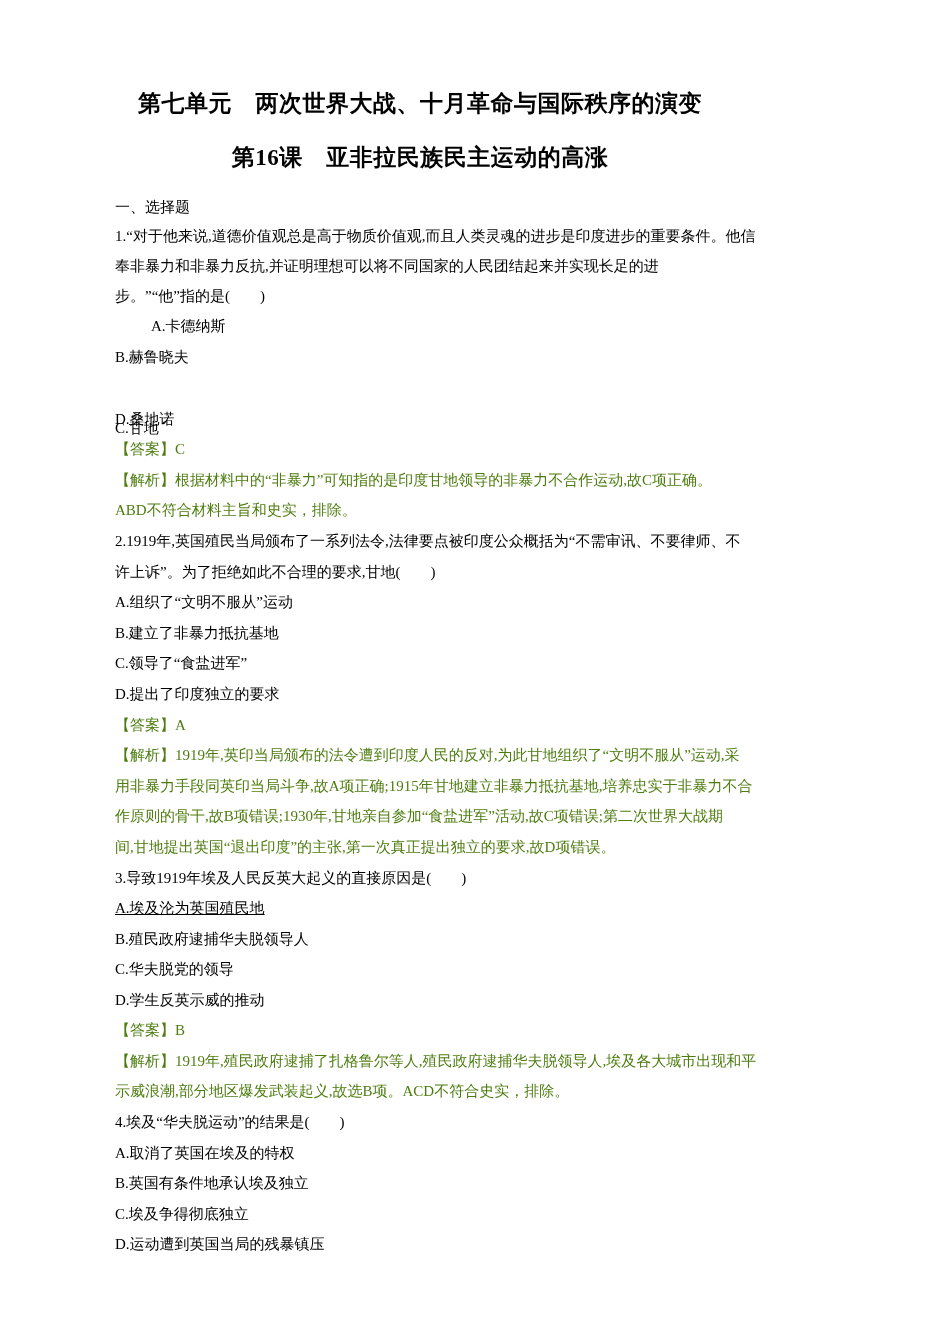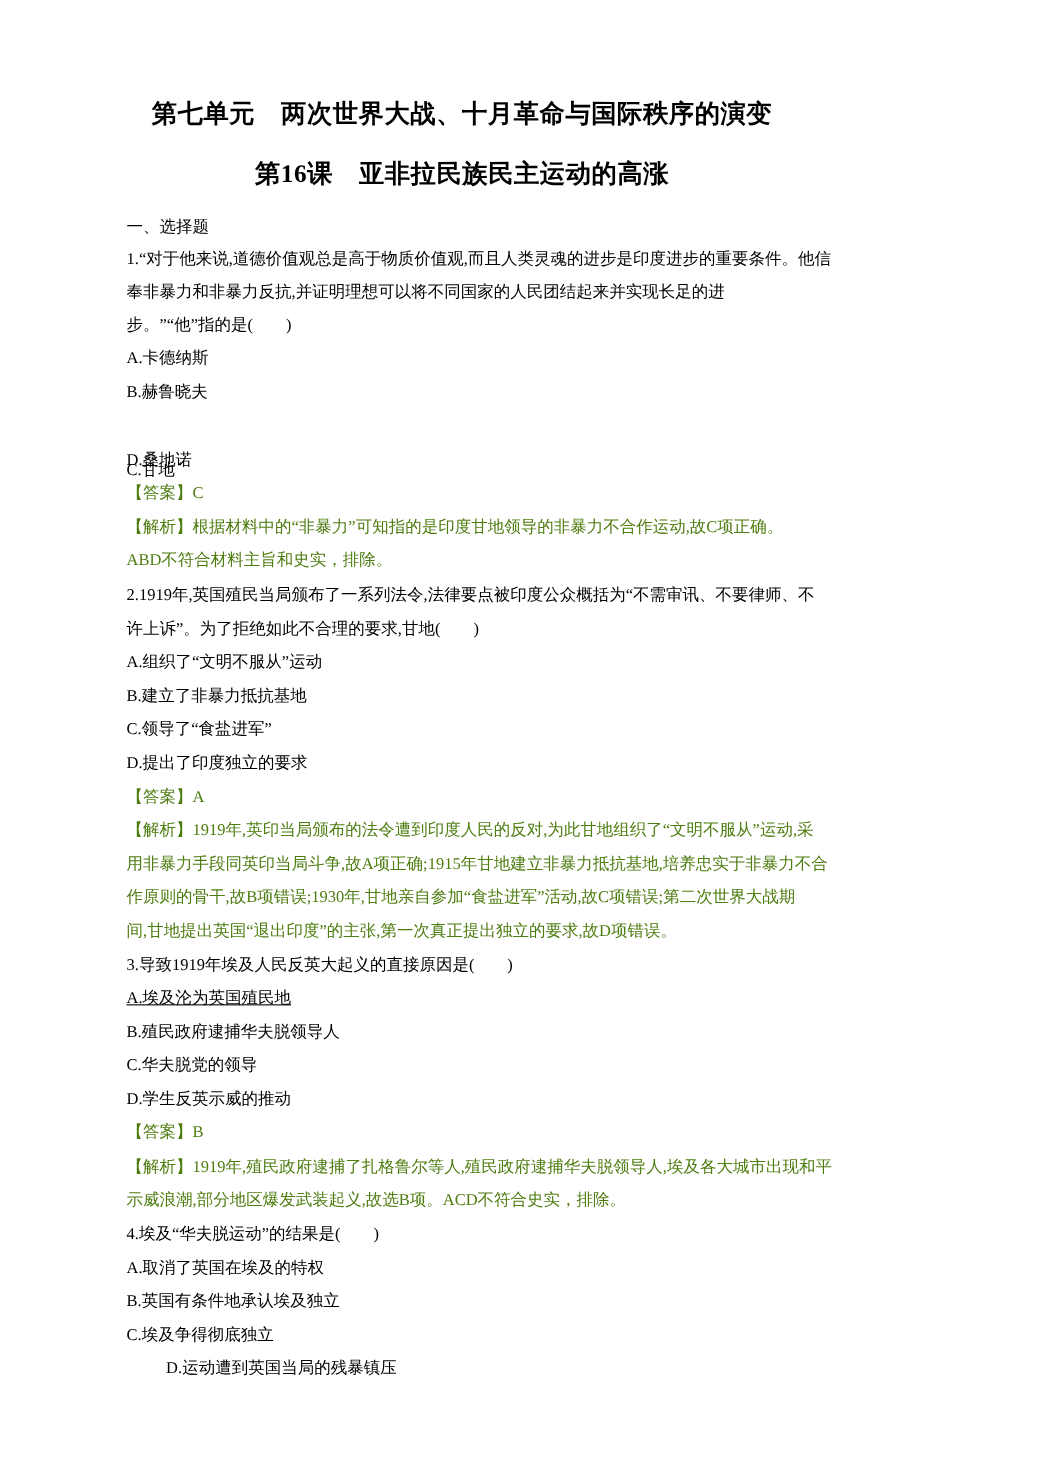--- a/index.html
+++ b/index.html
@@ -15,21 +15,21 @@
 
 <div>
   <div class="title" style="top:88px;">第七单元　两次世界大战、十月革命与国际秩序的演变</div>
   <div class="title" style="top:142px;">第16课　亚非拉民族民主运动的高涨</div>
 
   <div class="line" style="top:197px;">一、选择题</div>
 
   <div class="line" style="top:226px;">1.“对于他来说,道德价值观总是高于物质价值观,而且人类灵魂的进步是印度进步的重要条件。他信</div>
   <div class="line" style="top:256px;">奉非暴力和非暴力反抗,并证明理想可以将不同国家的人民团结起来并实现长足的进</div>
   <div class="line" style="top:286px;">步。”“他”指的是(　　)</div>
-  <div class="line" style="top:316px;">A.卡德纳斯</div>
+  <div class="line" style="top:316px;margin-left:36px;">A.卡德纳斯</div>
   <div class="line" style="top:347px;">B.赫鲁晓夫</div>
   <div class="line" style="top:378px;margin-top:40px;">C.甘地</div>
   <div class="line" style="top:409px;">D.桑地诺</div>
   <div class="line red" style="top:439px;">【答案】C</div>
   <div class="line red" style="top:470px;">【解析】根据材料中的“非暴力”可知指的是印度甘地领导的非暴力不合作运动,故C项正确。</div>
   <div class="line red" style="top:500px;">ABD不符合材料主旨和史实，排除。</div>
 
   <div class="line" style="top:531px;">2.1919年,英国殖民当局颁布了一系列法令,法律要点被印度公众概括为“不需审讯、不要律师、不</div>
   <div class="line" style="top:562px;">许上诉”。为了拒绝如此不合理的要求,甘地(　　)</div>
   <div class="line" style="top:592px;">A.组织了“文明不服从”运动</div>
@@ -48,14 +48,14 @@
   <div class="line" style="top:959px;">C.华夫脱党的领导</div>
   <div class="line" style="top:990px;">D.学生反英示威的推动</div>
   <div class="line red" style="top:1020px;">【答案】B</div>
   <div class="line red" style="top:1051px;">【解析】1919年,殖民政府逮捕了扎格鲁尔等人,殖民政府逮捕华夫脱领导人,埃及各大城市出现和平</div>
   <div class="line red" style="top:1081px;">示威浪潮,部分地区爆发武装起义,故选B项。ACD不符合史实，排除。</div>
 
   <div class="line" style="top:1112px;">4.埃及“华夫脱运动”的结果是(　　)</div>
   <div class="line" style="top:1143px;">A.取消了英国在埃及的特权</div>
   <div class="line" style="top:1173px;">B.英国有条件地承认埃及独立</div>
   <div class="line" style="top:1204px;">C.埃及争得彻底独立</div>
-  <div class="line" style="top:1234px;margin-left:36px;">D.运动遭到英国当局的残暴镇压</div>
+  <div class="line" style="top:1234px;">D.运动遭到英国当局的残暴镇压</div>
 </div>
 
 </body></html>

